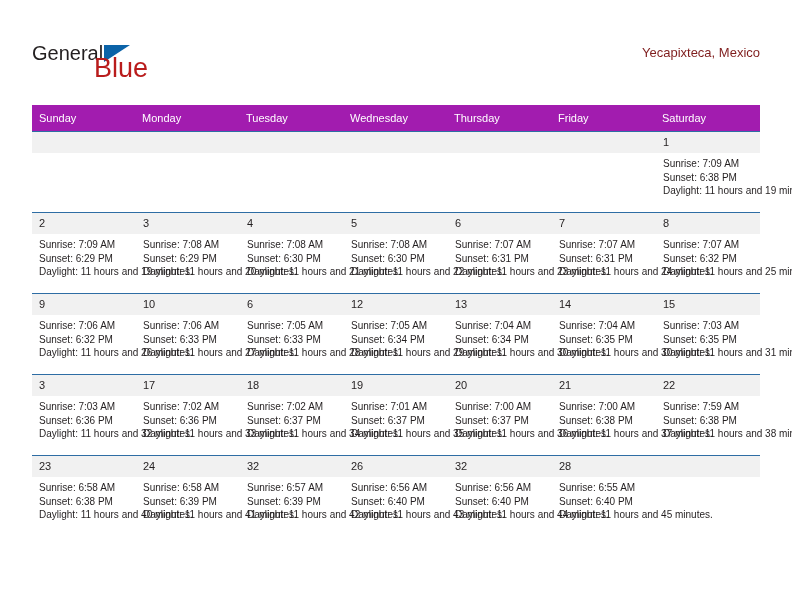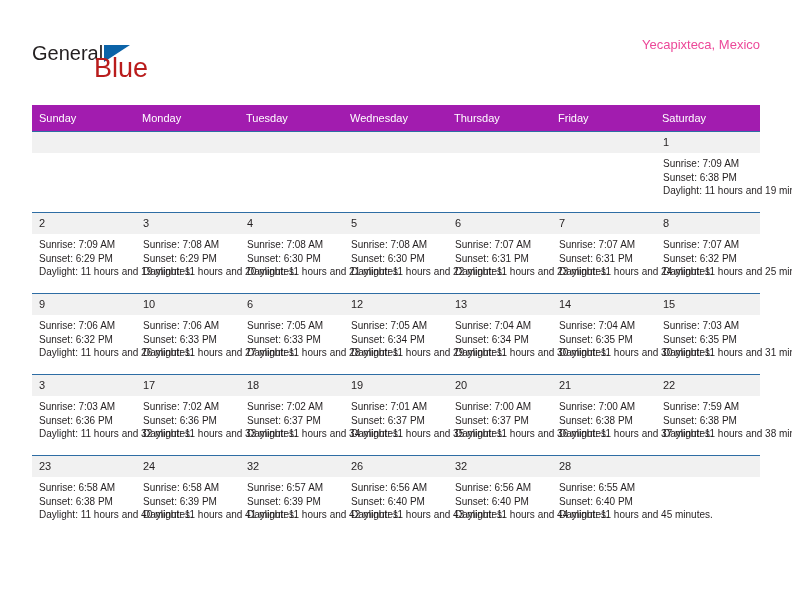--- a/index.html
+++ b/index.html
@@ -76,23 +76,23 @@
     text-align: right;
   }
   .cal-title {
     font-size: 25px;
     color: #231f20;
     line-height: 30px;
     white-space: nowrap;
   }
   .cal-subtitle {
     font-size: 13px;
-    color: #ec4899;
+    color: #7f1d1d;
     line-height: 18px;
-    margin-top: 2px;
+    margin-top: 10px;
     white-space: nowrap;
   }
 
   
   .calendar {
     position: absolute;
     left: 32px;
     top: 105px;
     width: 728px;
     border-collapse: collapse;

